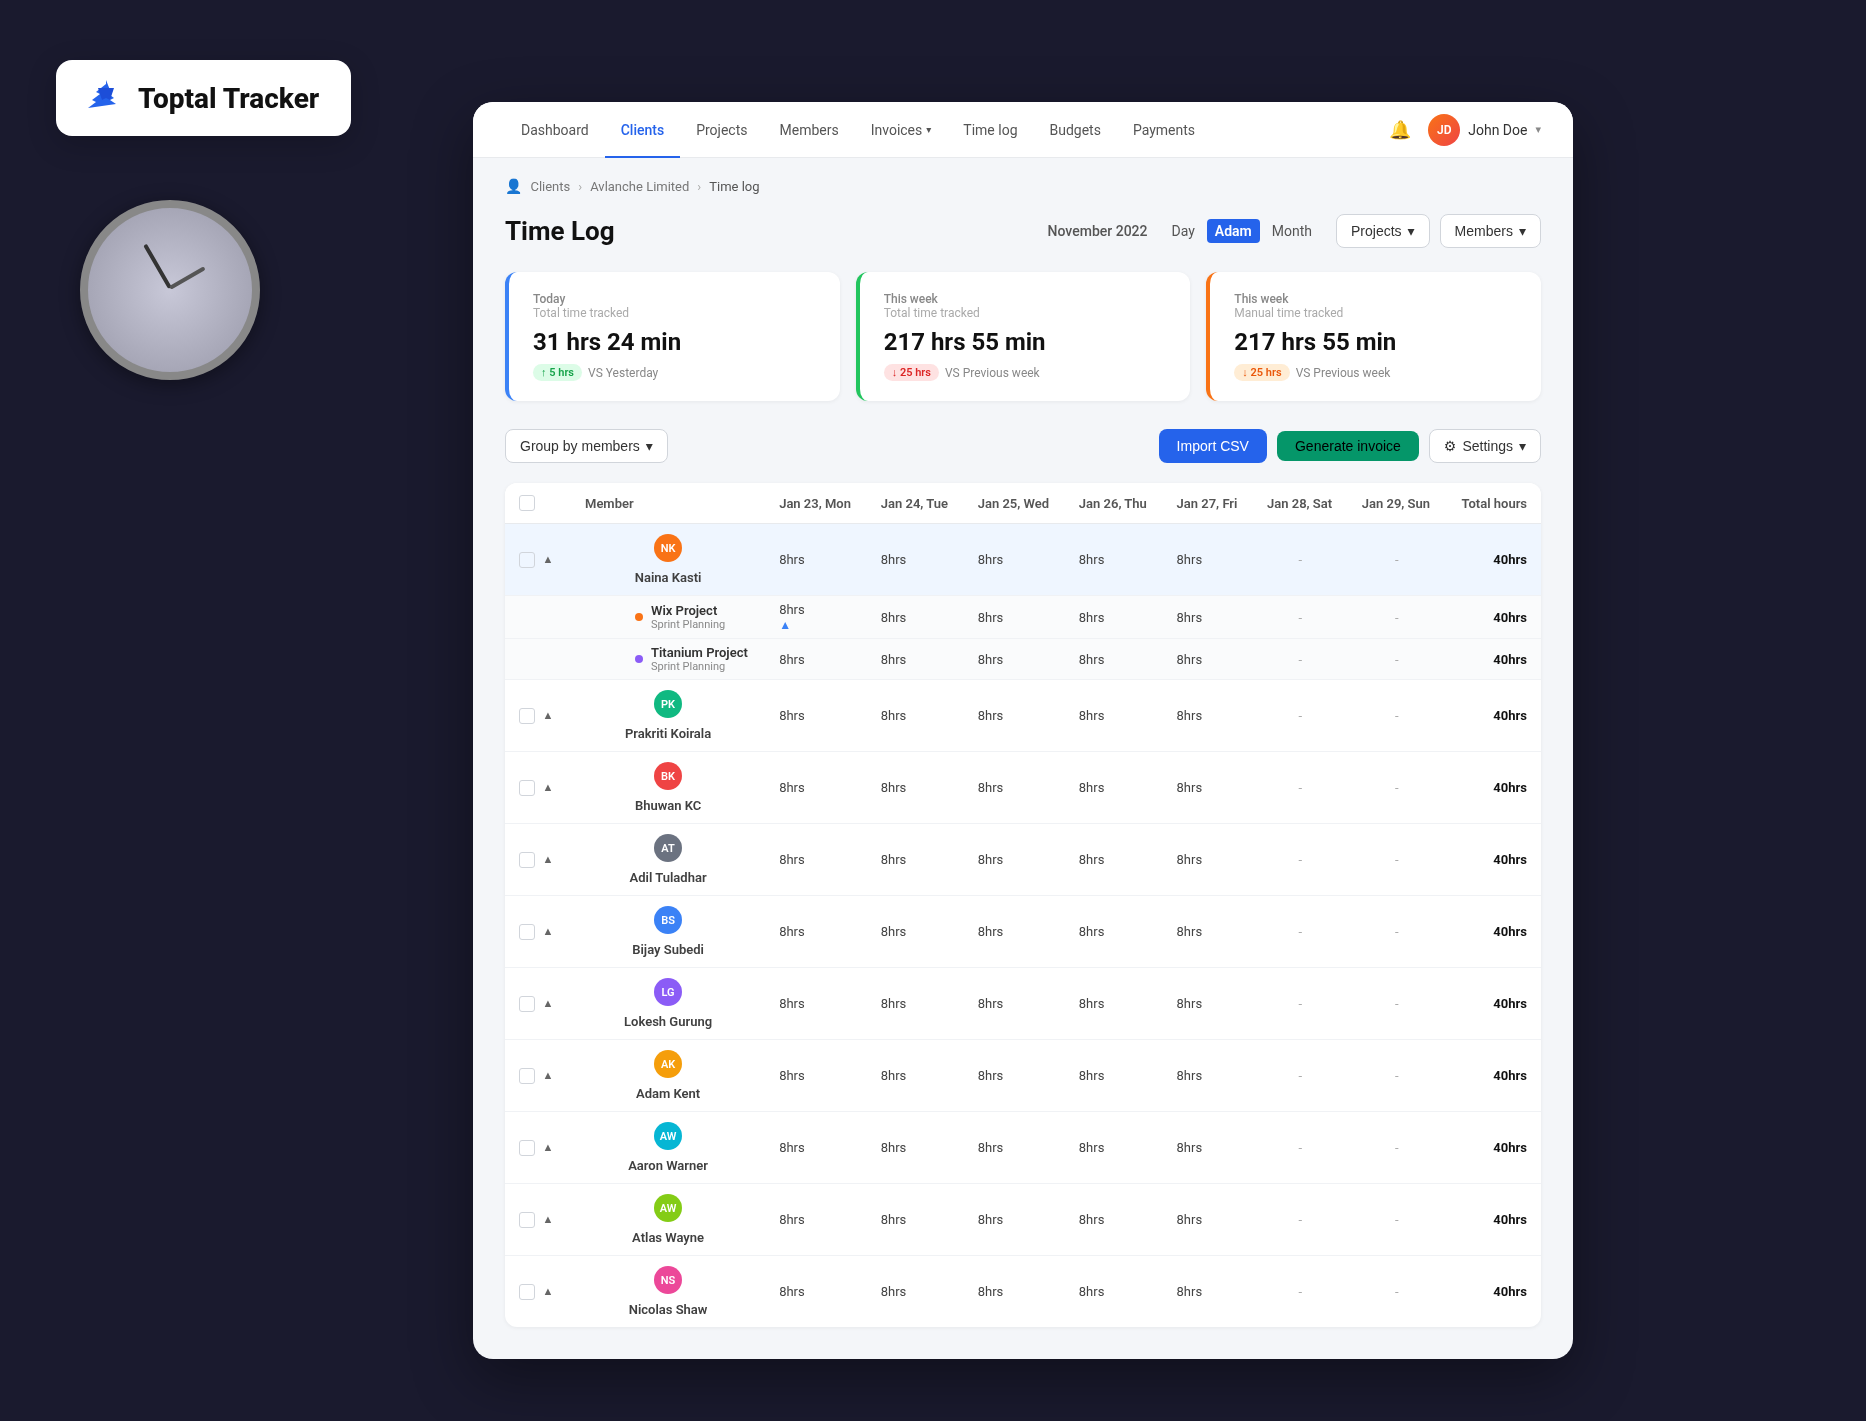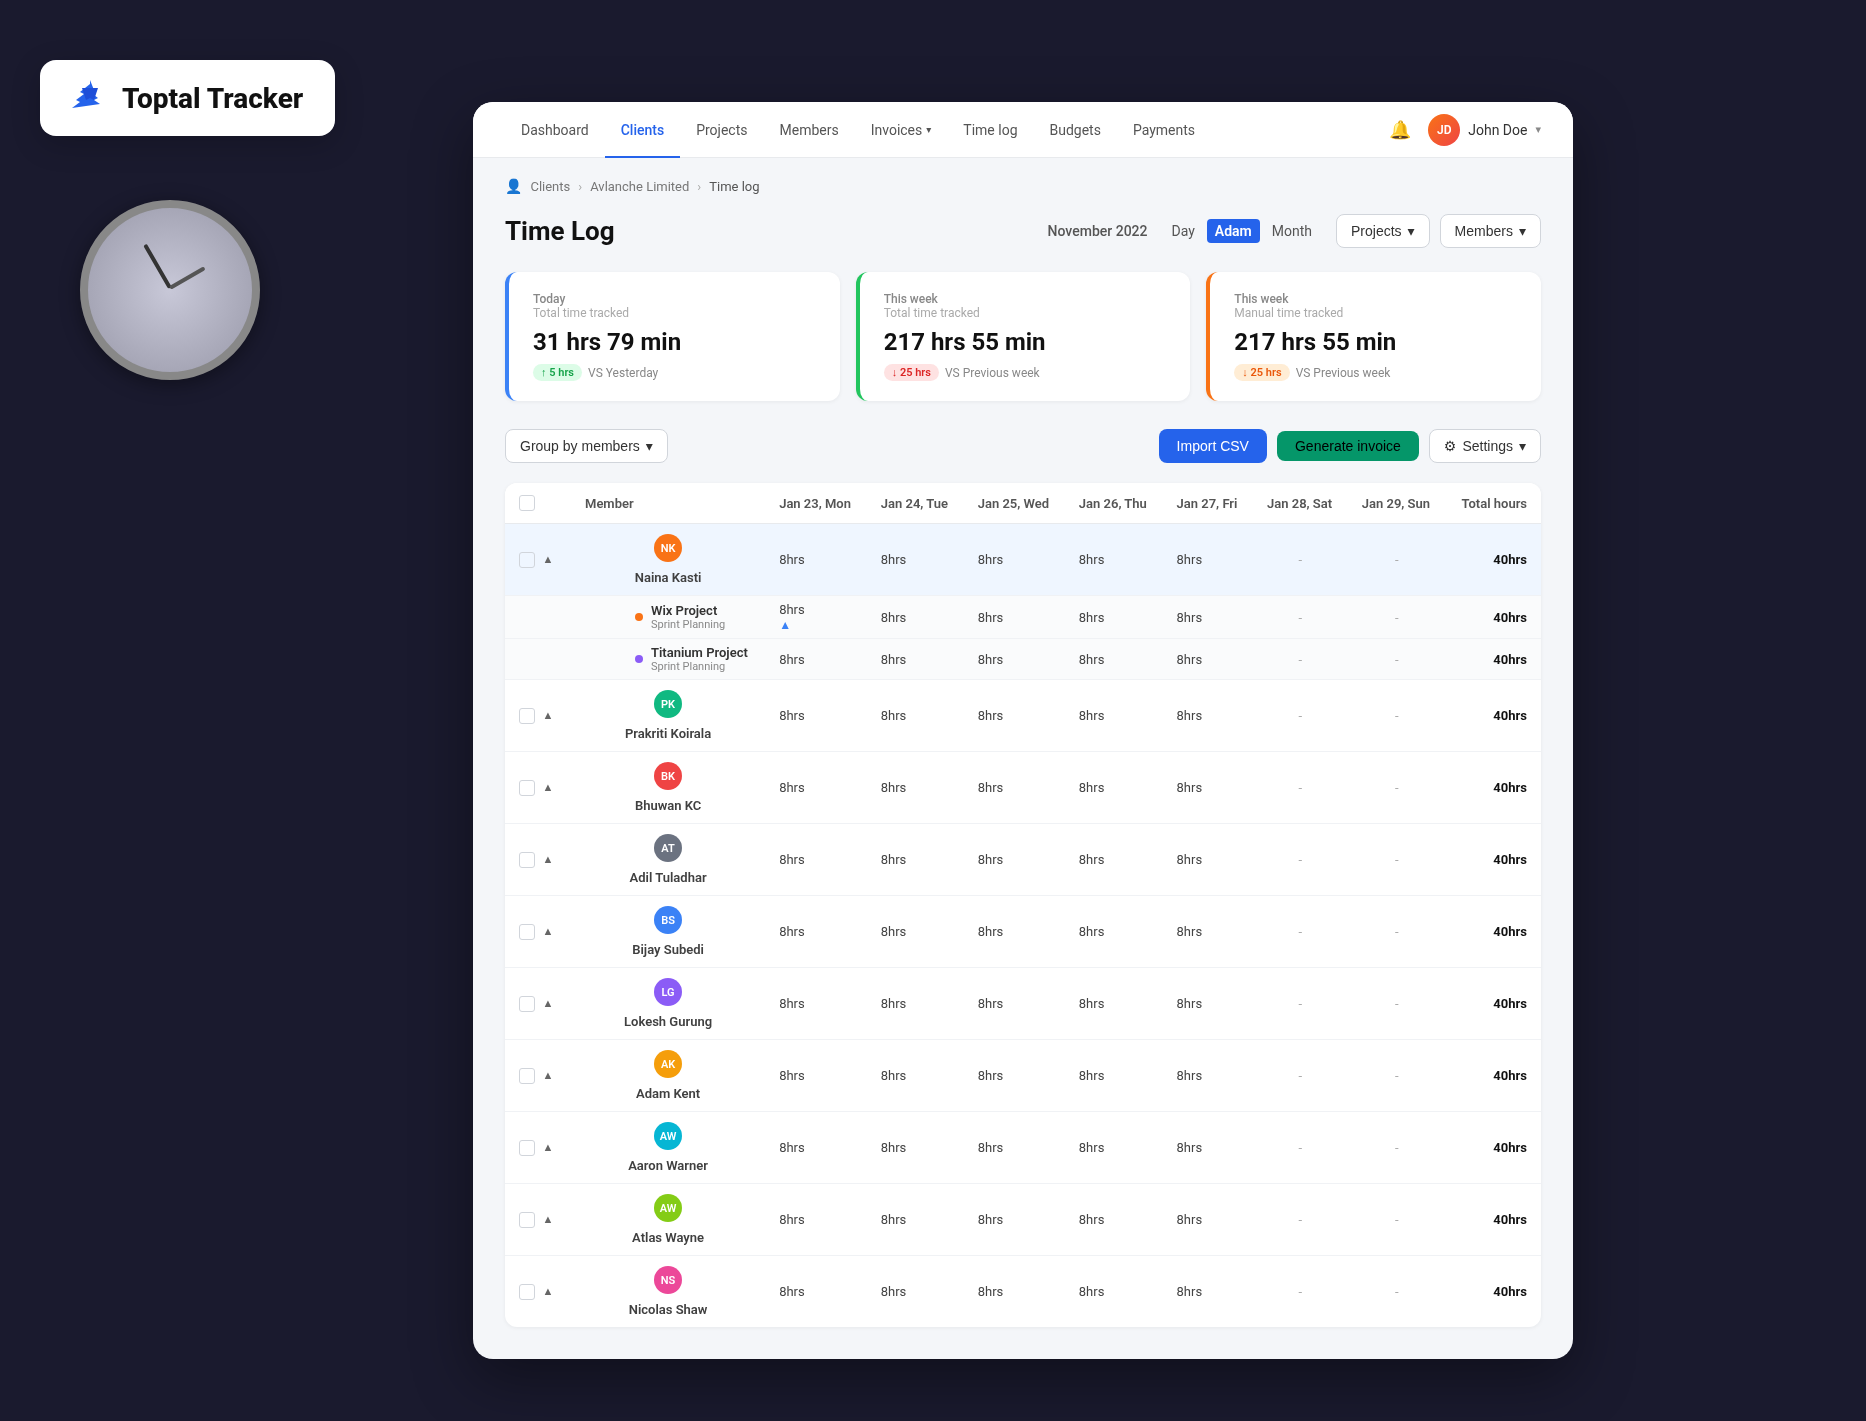--- a/index.html
+++ b/index.html
@@ -51,21 +51,21 @@
       left: 50%;
       transform: translateX(-50%) rotate(60deg);
       transform-origin: bottom center;
       border-radius: 2px;
     }
 
     
     .logo-card {
       position: absolute;
       top: 60px;
-      left: 40px;
+      left: 56px;
       background: white;
       border-radius: 16px;
       padding: 20px 32px;
       display: flex;
       align-items: center;
       gap: 14px;
       box-shadow: 0 8px 30px rgba(0,0,0,0.2);
       z-index: 10;
     }
     .logo-icon {
@@ -539,21 +539,21 @@
             <span>Members</span>
             <span>▾</span>
           </button>
         </div>
       </div>
     </div>
 
     <div class="stats-row">
       <div class="stat-card blue">
         <div class="stat-label">Today<br><span style="font-weight:400; color:#aaa;">Total time tracked</span></div>
-        <div class="stat-value">31 hrs 79 min</div>
+        <div class="stat-value">31 hrs 24 min</div>
         <div class="stat-footer">
           <span class="stat-badge badge-green">↑ 5 hrs</span>
           <span class="stat-vs">VS Yesterday</span>
         </div>
       </div>
       <div class="stat-card green">
         <div class="stat-label">This week<br><span style="font-weight:400; color:#aaa;">Total time tracked</span></div>
         <div class="stat-value">217 hrs 55 min</div>
         <div class="stat-footer">
           <span class="stat-badge badge-red">↓ 25 hrs</span>

